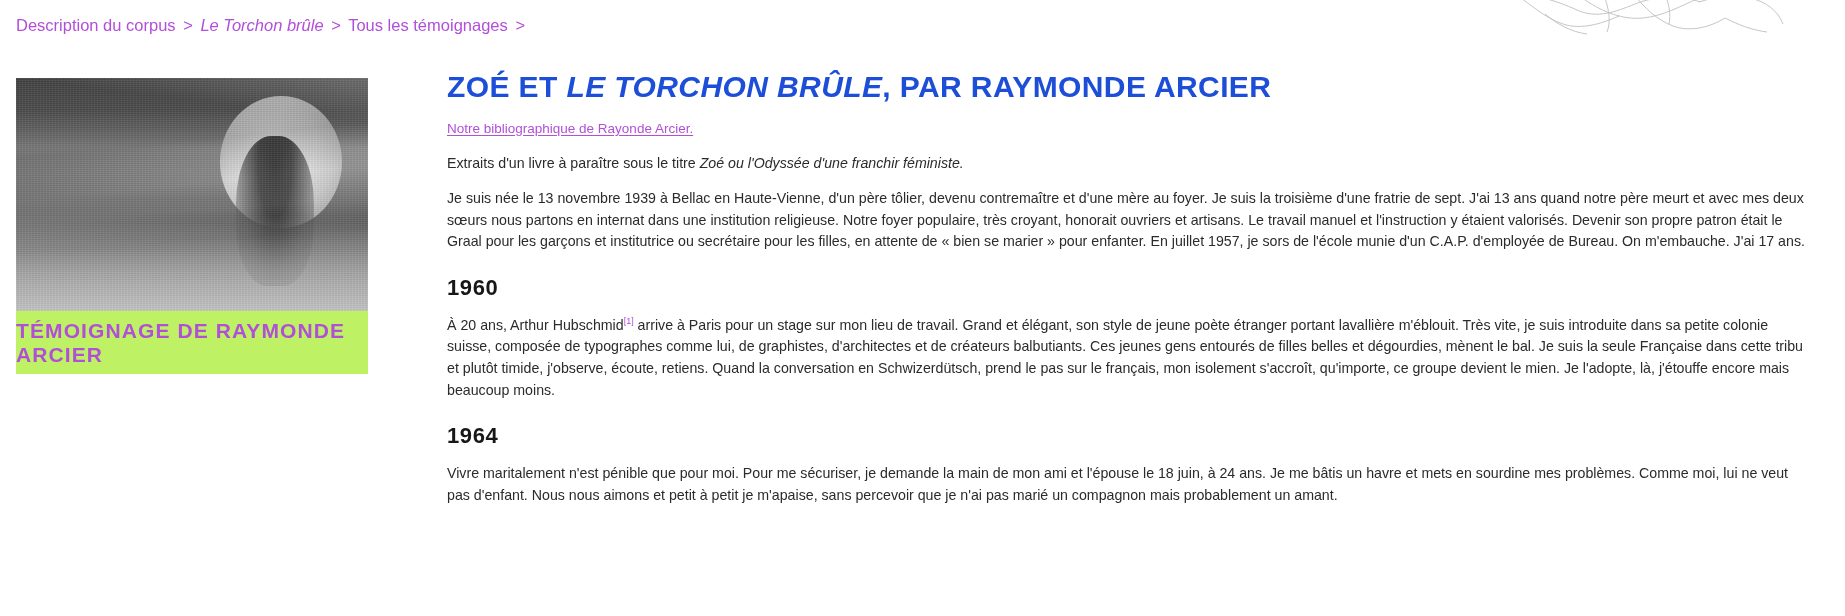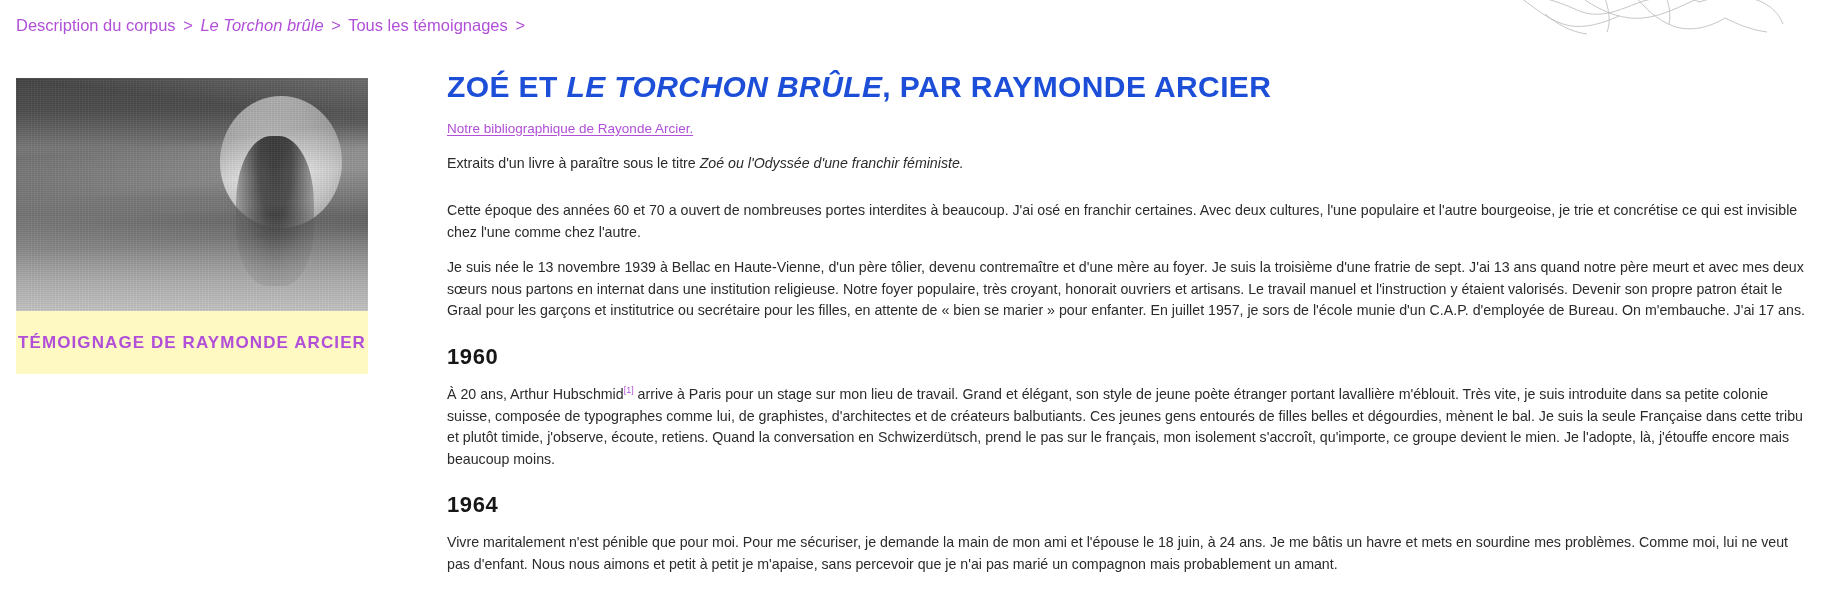--- a/index.html
+++ b/index.html
@@ -120,23 +120,23 @@
     position: absolute;
     left: 0; right: 0; bottom: 0;
     height: 96px;
     background: linear-gradient(180deg, rgba(160,160,160,0) 0%, rgba(186,186,186,0.55) 55%, rgba(205,205,205,0.75) 100%);
   }
   .figure-caption {
     height: 63px;
     display: flex;
     align-items: center;
     justify-content: center;
-    background: #fef9c3;
-    color: #b14fd8;
-    font-size: 17px;
+    background: #bef264;
+    color: #b14fd8;
+    font-size: 21px;
     letter-spacing: 1.1px;
     font-weight: 700;
     font-family: "Liberation Sans", sans-serif;
     text-transform: uppercase;
   }
 
   .article {
     flex: 1 1 auto;
     margin-left: 39px;
     margin-right: 40px;
@@ -244,21 +244,20 @@
     <h1 class="title">
       <span>ZOÉ ET </span><span class="it">LE TORCHON BRÛLE</span><span>, PAR RAYMONDE ARCIER</span>
     </h1>
 
     <a class="biblio">Notre bibliographique de Rayonde Arcier.</a>
 
     <p class="body intro">
       <span>Extraits d'un livre à paraître sous le titre </span><span class="it">Zoé ou l'Odyssée d'une franchir féministe.</span>
     </p>
 
-    <p class="body gap">Cette époque des années 60 et 70  a ouvert de nombreuses portes interdites à beaucoup. J'ai osé en franchir certaines. Avec deux cultures, l'une populaire et l'autre bourgeoise, je trie et concrétise ce qui est invisible chez l'une comme chez l'autre.</p>
 
     <p class="body">Je suis née le 13 novembre 1939 à Bellac en Haute-Vienne, d'un père tôlier, devenu contremaître et d'une mère au foyer. Je suis la troisième d'une fratrie de sept. J'ai 13 ans quand notre père meurt et avec mes deux sœurs nous partons en internat dans une institution religieuse. Notre foyer populaire, très croyant, honorait ouvriers et artisans. Le travail manuel et l'instruction y étaient valorisés. Devenir son propre patron était le Graal pour les garçons et institutrice ou secrétaire pour les filles, en attente de « bien se marier » pour enfanter. En juillet 1957, je sors de l'école munie d'un C.A.P. d'employée de Bureau. On m'embauche. J'ai 17 ans.</p>
 
     <h2 class="year">1960</h2>
     <p class="body">
       <span>À 20 ans, Arthur Hubschmid</span><sup class="fn">[1]</sup><span> arrive à Paris pour un stage sur mon lieu de travail. Grand et élégant, son style de jeune poète étranger portant lavallière m'éblouit. Très vite, je suis introduite dans sa petite colonie suisse, composée de typographes comme lui, de graphistes, d'architectes et de créateurs balbutiants. Ces jeunes gens entourés de filles belles et dégourdies, mènent le bal. Je suis la seule Française dans cette tribu et plutôt timide, j'observe, écoute, retiens. Quand la conversation en Schwizerdütsch, prend le pas sur le français, mon isolement s'accroît, qu'importe, ce groupe devient le mien. Je l'adopte, là, j'étouffe encore mais beaucoup moins.</span>
     </p>
 
     <h2 class="year">1964</h2>
     <p class="body">Vivre maritalement n'est pénible que pour moi. Pour me sécuriser, je demande la main de mon ami et l'épouse le 18 juin, à 24 ans. Je me bâtis un havre et mets en sourdine mes problèmes. Comme moi, lui ne veut pas d'enfant. Nous nous aimons et petit à petit je m'apaise, sans percevoir que je n'ai pas marié un compagnon mais probablement un amant.</p>

